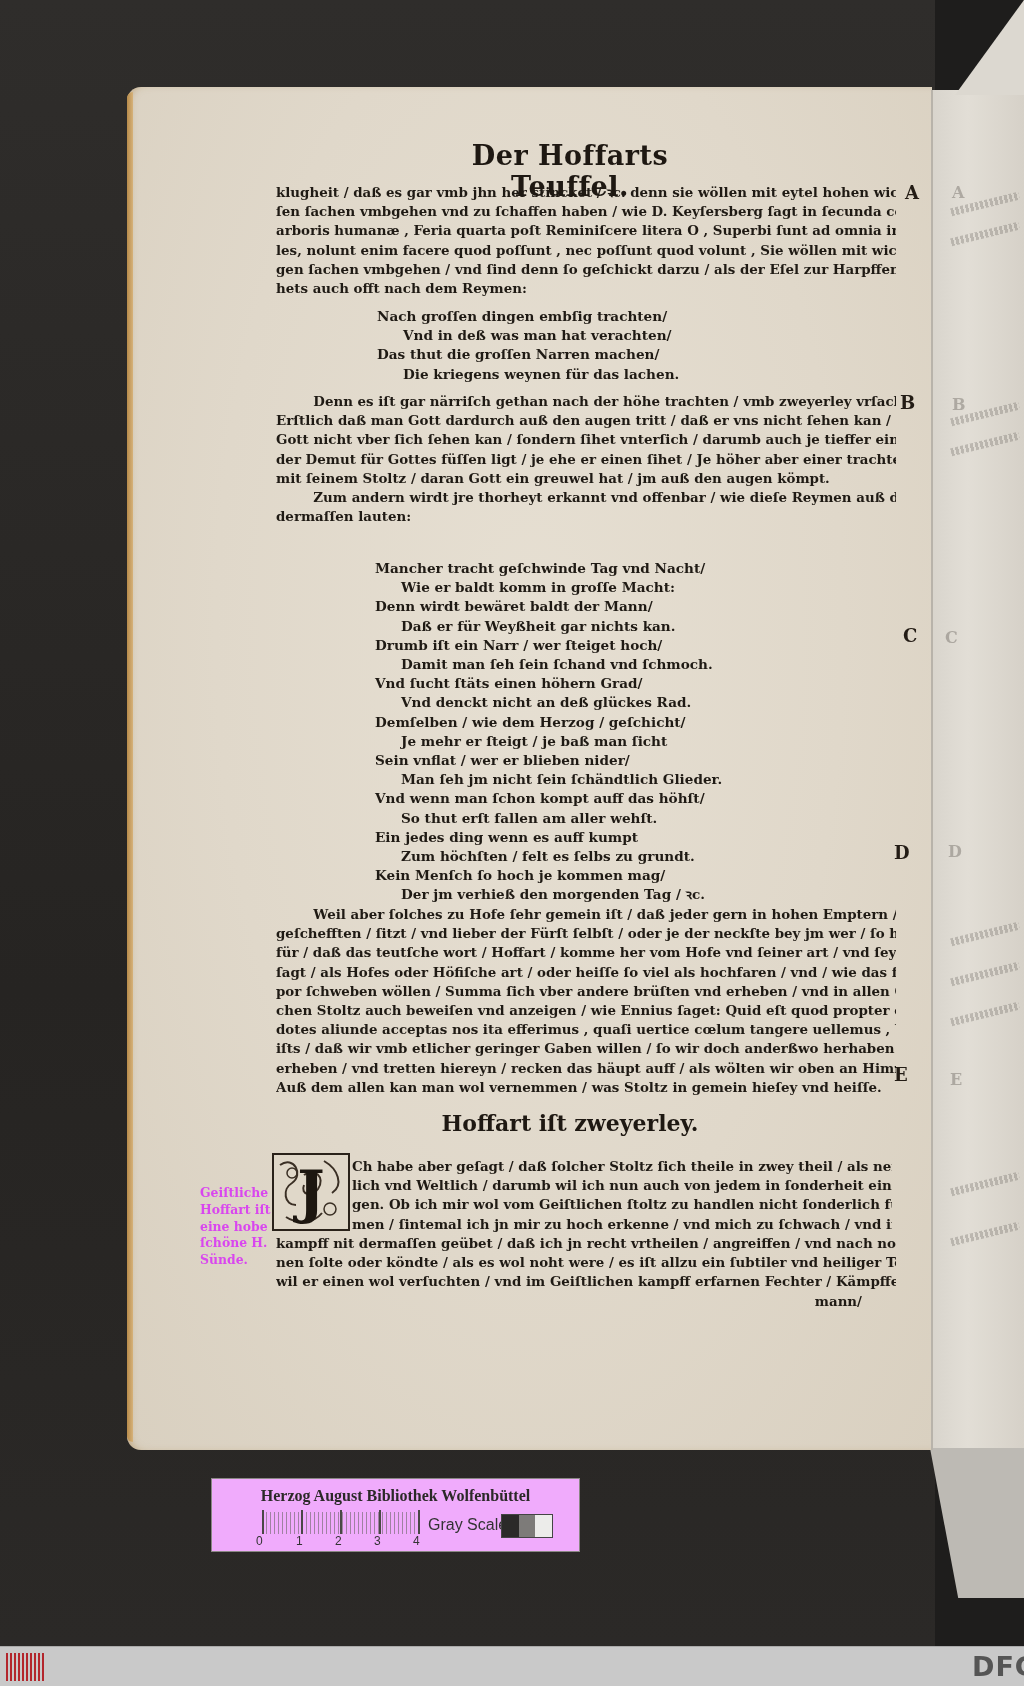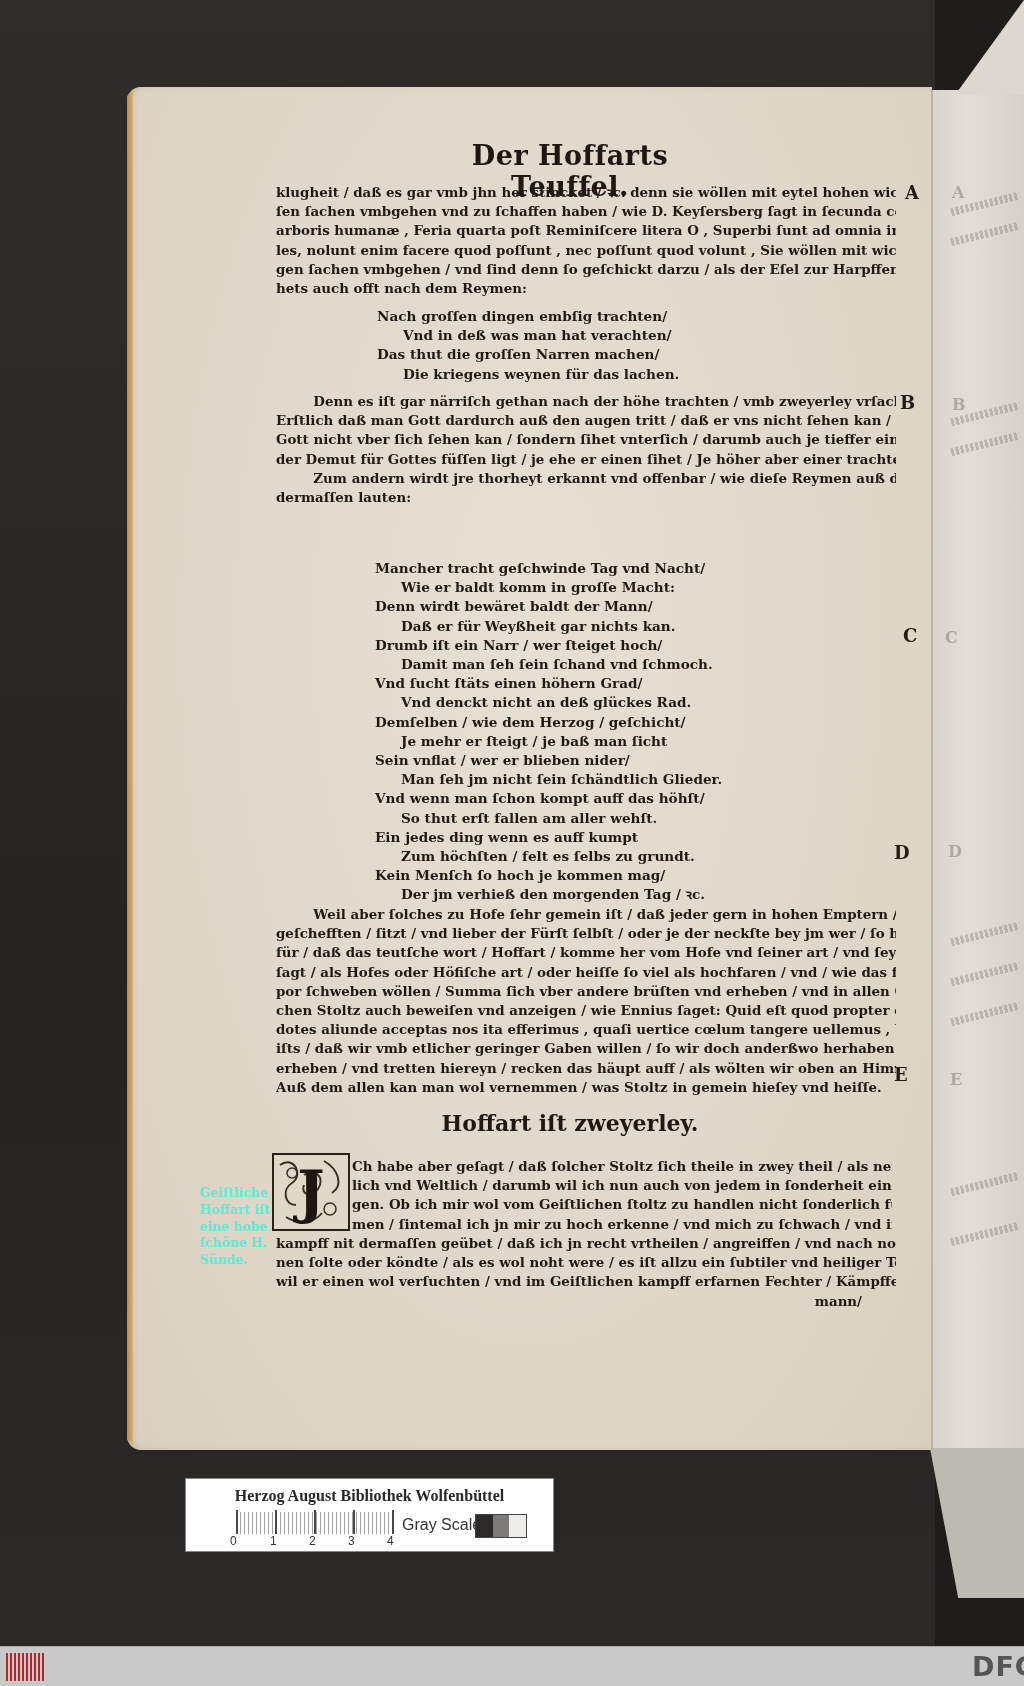--- a/index.html
+++ b/index.html
@@ -79,26 +79,26 @@
   .initial {
     position: absolute; left: 272px; top: 1153px; width: 74px; height: 74px;
     background: #e0d8c9; border: 2px solid #2a221a;
   }
   .initial .letter {
     position: absolute; left: 0; top: 0; width: 74px; height: 74px; text-align: center;
     font-family: "DejaVu Serif", serif; font-size: 58px; line-height: 74px; color: #1d1710; font-weight: bold;
   }
   .margin-note {
     position: absolute; left: 200px; top: 1185px; width: 72px;
-    font-family: "DejaVu Serif", serif; font-size: 12.4px; line-height: 16.8px; color: #5eead4; font-weight: bold;
+    font-family: "DejaVu Serif", serif; font-size: 12.4px; line-height: 16.8px; color: #d946ef; font-weight: bold;
   }
   .margin-note div { white-space: nowrap; }
   .hab-card {
-    position: absolute; left: 185px; top: 1478px; width: 367px; height: 72px;
-    background: #ffffff; border: 1px solid #8a8784;
+    position: absolute; left: 211px; top: 1478px; width: 367px; height: 72px;
+    background: #f0abfc; border: 1px solid #8a8784;
   }
   .hab-title {
     position: absolute; left: 0; top: 8px; width: 367px; text-align: center;
     font-family: "Liberation Serif", serif; font-weight: bold; font-size: 16px; color: #2b2928;
   }
   .ruler {
     position: absolute; left: 50px; top: 33px; width: 158px; height: 22px;
     background:
       repeating-linear-gradient(90deg, #6a6866 0 1px, transparent 1px 4px);
     -webkit-mask: linear-gradient(#000, #000);
@@ -176,20 +176,21 @@
   <div class="in">Vnd in deß was man hat verachten/</div>
   <div>Das thut die groſſen Narren machen/</div>
   <div class="in">Die kriegens weynen für das lachen.</div>
 </div>
 
 <div class="text-block" style="top:392px;">
   <p style="white-space:pre;">        Denn es iſt gar närriſch gethan nach der höhe trachten / vmb zweyerley vrſachen willen:</p>
   <p>Erſtlich daß man Gott dardurch auß den augen tritt / daß er vns nicht ſehen kan / Sintemal</p>
   <p>Gott nicht vber ſich ſehen kan / ſondern ſihet vnterſich / darumb auch je tieffer einer herunter in</p>
   <p>der Demut für Gottes füſſen ligt / je ehe er einen ſihet / Je höher aber einer trachtet / je ferner er</p>
+  <p>mit ſeinem Stoltz / daran Gott ein greuwel hat / jm auß den augen kömpt.</p>
   <p style="white-space:pre;">        Zum andern wirdt jre thorheyt erkannt vnd offenbar / wie dieſe Reymen auß dem Nar-</p>
   <p>dermaſſen lauten:</p>
 </div>
 
 <div class="verse" style="left:375px;top:543px;margin-top:16px;">
   <div>Mancher tracht geſchwinde Tag vnd Nacht/</div>
   <div class="in">Wie er baldt komm in groſſe Macht:</div>
   <div>Denn wirdt bewäret baldt der Mann/</div>
   <div class="in">Daß er für Weyßheit gar nichts kan.</div>
   <div>Drumb iſt ein Narr / wer ſteiget hoch/</div>

